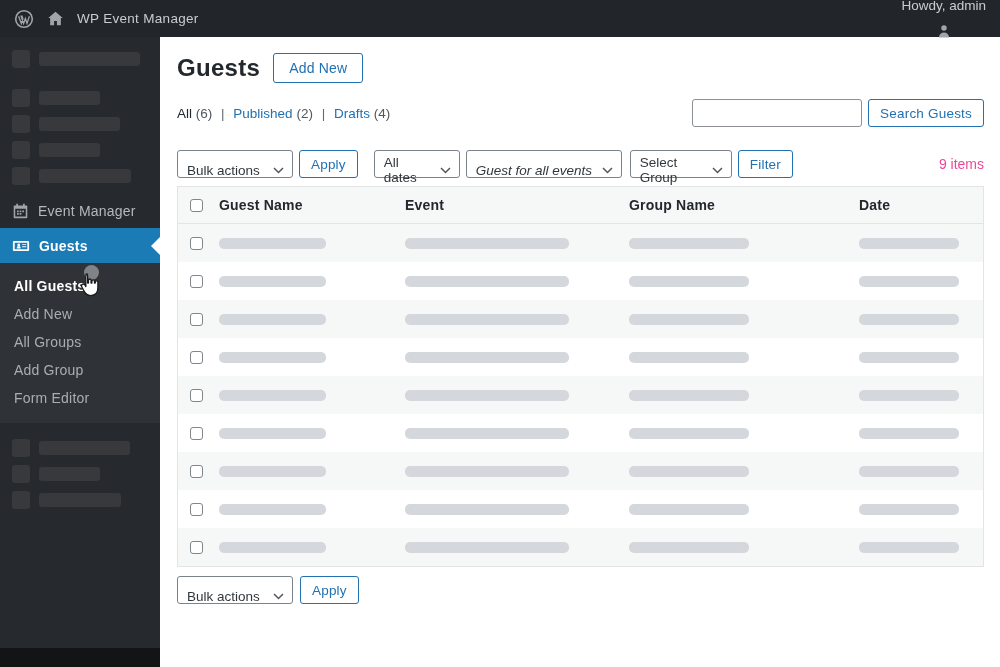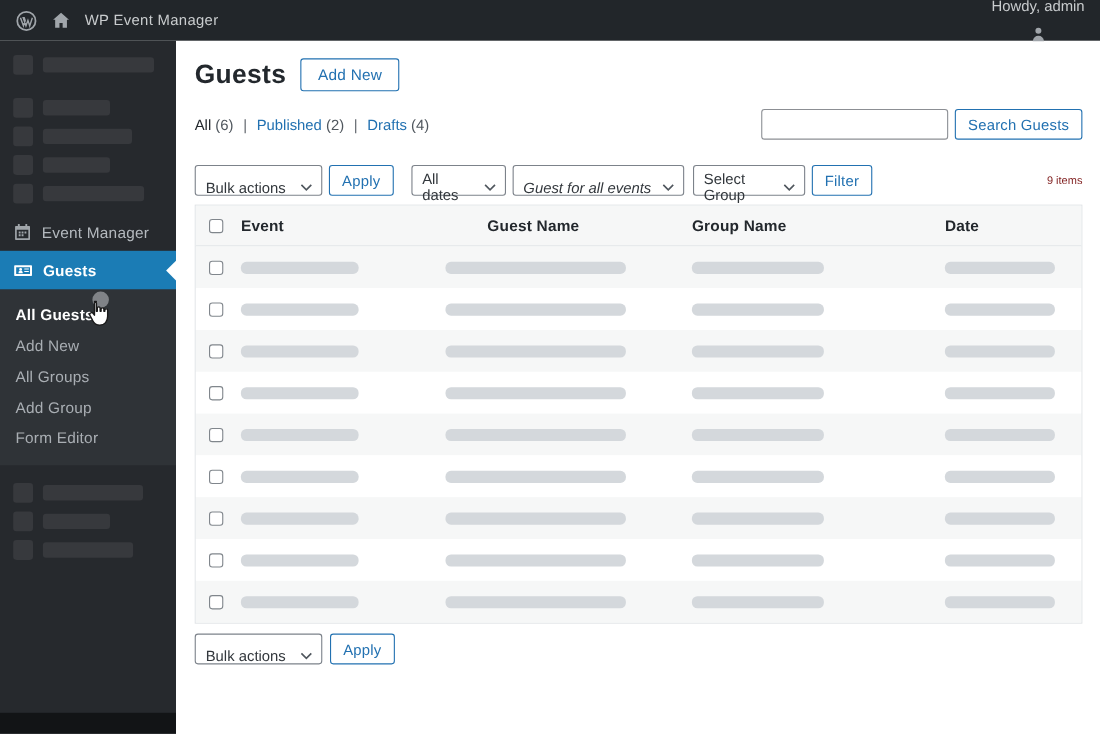--- a/index.html
+++ b/index.html
@@ -85,21 +85,21 @@
 
   .filter-row { display:flex; align-items:center; gap:6px; margin-bottom:8px; }
   .select {
     display:inline-flex; align-items:center; justify-content:space-between;
     height:28px; border:1px solid #7c828a; border-radius:3px; background:#fff;
     padding:12px 8px 0 9px; font-size:13.5px; color:#32373c; cursor:pointer; flex:none;
   }
   .sel-bulk { width:116px; } .sel-dates { width:86px; margin-left:10px; }
   .sel-event { width:156px;font-style:italic; } .sel-group { width:102px; margin-left:2px; }
   .chev { margin-left:7px; flex:none; }
-  .items-count { margin-left:auto; font-size:10px; color:#7f1d1d; }
+  .items-count { margin-left:auto; font-size:14px; color:#ec4899; }
 
   
   .table { width:807px; border:1px solid #e2e4e7; background:#fff; }
   .trow { display:flex; align-items:center; height:38px; }
   .thead { height:37px; border-bottom:1px solid #e2e4e7; background:#fff; }
   .trow:nth-child(odd) { background:#f6f7f7; }
   .trow:nth-child(even) { background:#ffffff; }
   .cell { display:flex; align-items:center; }
   .c-check { width:41px; padding-left:12px; flex:none; }
   .c-name { width:186px; flex:none; }
@@ -266,22 +266,22 @@
     </div>
     <button class="btn">Filter</button>
     <span class="items-count">9 items</span>
   </div>
 
   <div class="table">
     <div class="trow thead">
       <div class="cell c-check">
           <input type="checkbox" style="">
         </div>
+      <div class="cell c-name th">Guest Name</div>
       <div class="cell c-event th">Event</div>
-      <div class="cell c-name th">Guest Name</div>
       <div class="cell c-group th">Group Name</div>
       <div class="cell c-date th">Date</div>
     </div>
     <div id="table-body">
     <div class="trow">
       <div class="cell c-check">
             <input type="checkbox" style="">
           </div>
       <div class="cell c-name">
             <span class="bar" style="width:107px"></span>

